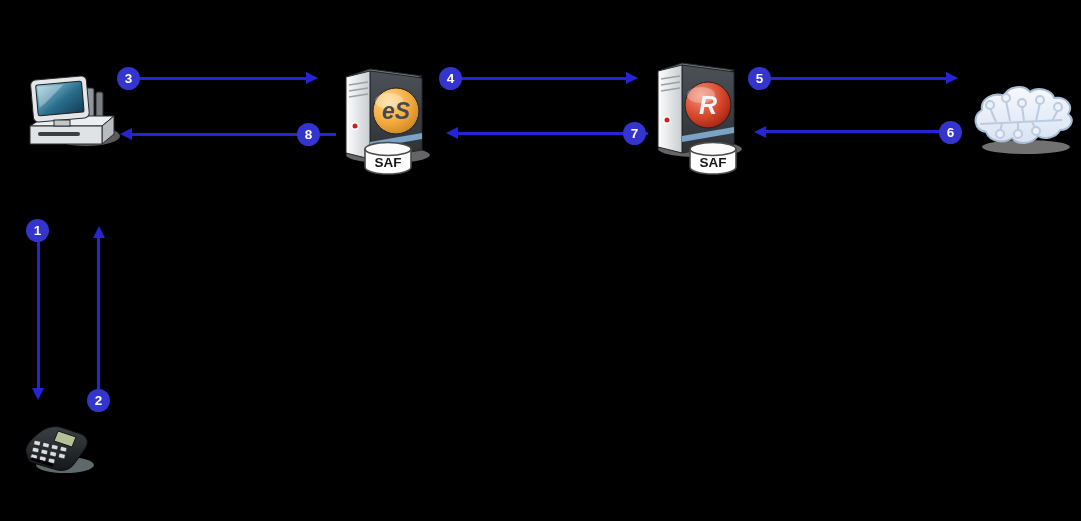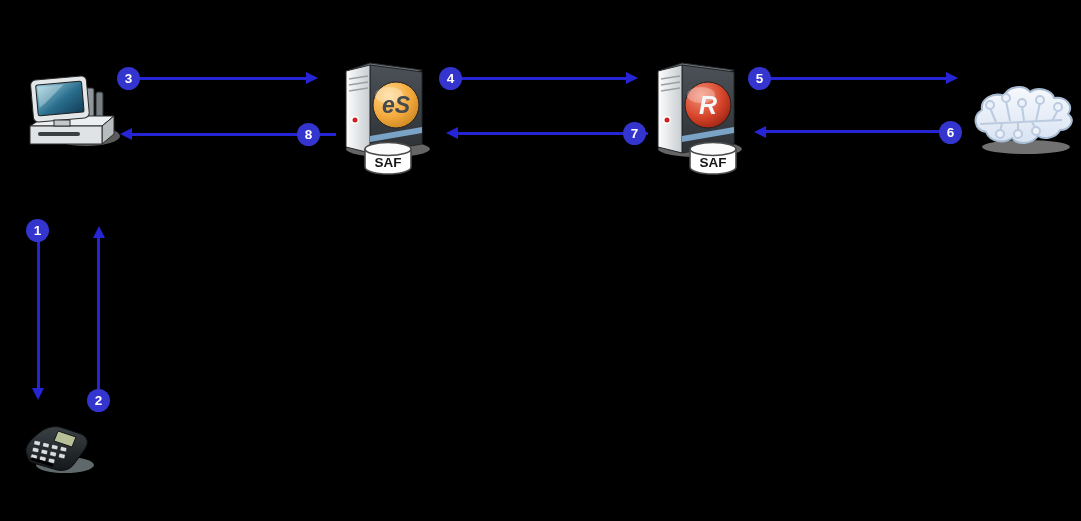--- a/index.html
+++ b/index.html
@@ -50,21 +50,21 @@
       <rect x="18" y="60" width="42" height="4" rx="2" fill="#3a3f42"></rect>
       <g transform="rotate(-5 40 28)">
         <rect x="12" y="6" width="56" height="42" rx="5" fill="#e4e7e9" stroke="#2a2a2a"></rect>
         <rect x="17" y="11" width="46" height="31" rx="2" fill="url(#posScreen)" stroke="#1d1d1d"></rect>
         <polygon points="19,13 45,13 25,30 19,34" fill="#ffffff" opacity="0.3"></polygon>
       </g>
       <rect x="34" y="48" width="16" height="6" fill="#c2c7ca" stroke="#2a2a2a"></rect>
     </svg>
   </figure>
 
-  <figure class="node" style="left:332px;top:58px;width:100px;height:100px">
+  <figure class="node" style="left:332px;top:64px;width:100px;height:100px">
     <svg width="100" height="100" viewBox="0 0 100 100">
       <defs>
         <linearGradient id="s1front" x1="0" y1="0" x2="1" y2="0">
           <stop offset="0" stop-color="#fdfdfd"></stop>
             <stop offset="1" stop-color="#c8cdd1"></stop>
         </linearGradient>
         <linearGradient id="s1side" x1="0" y1="0" x2="0" y2="1">
           <stop offset="0" stop-color="#4b5157"></stop>
             <stop offset="1" stop-color="#2d3135"></stop>
         </linearGradient>

